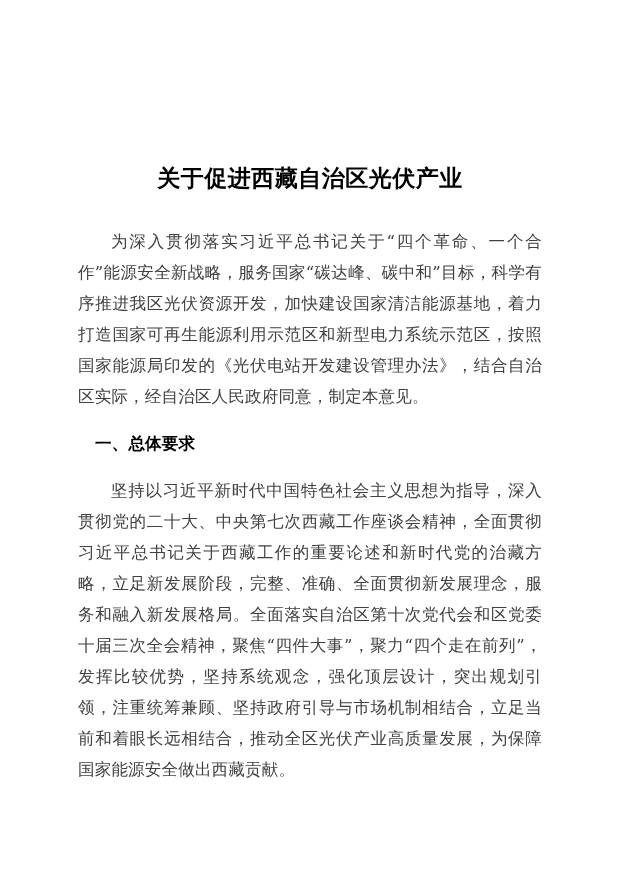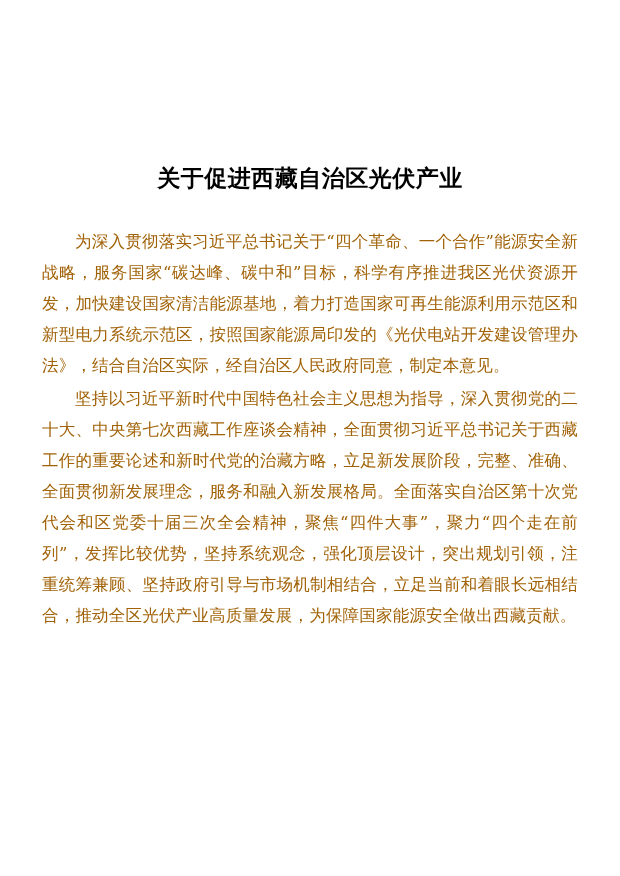--- a/index.html
+++ b/index.html
@@ -12,49 +12,49 @@
     background: #ffffff;
     font-family: "DejaVu Sans", "Liberation Sans", sans-serif;
     color: #000000;
     overflow: hidden;
   }
   .page {
     position: relative;
     width: 620px;
     height: 876px;
     box-sizing: border-box;
-    padding: 0 40px;
+    padding: 0 62px;
   }
   .doc-title {
     margin: 0;
     padding-top: 160px;
     text-align: center;
     font-family: "DejaVu Serif", "Liberation Serif", serif;
     font-weight: bold;
     font-size: 23px;
     line-height: 36px;
     letter-spacing: 0.5px;
     color: #000;
   }
   .title-line {
     display: block;
     white-space: nowrap;
   }
   .body-block {
     margin-top: 30px;
   }
   p.para {
-    margin: 2px;
+    margin: 16px;
     font-family: "DejaVu Serif", "Liberation Serif", serif;
     font-size: 16.5px;
     line-height: 31px;
     text-align: justify;
     text-justify: inter-ideograph;
     text-indent: 2em;
-    color: #a16207;
+    color: #404040;
     letter-spacing: 0.2px;
   }
   p.heading {
     margin: 0;
     font-family: "DejaVu Serif", "Liberation Serif", serif;
     font-size: 16.5px;
     line-height: 31px;
     text-indent: 2em;
     font-weight: bold;
     color: #000;
@@ -65,16 +65,17 @@
 <body>
 
 <div class="page">
 
   <h1 class="doc-title">
     <span class="title-line">关于促进西藏自治区光伏产业</span>
   </h1>
 
   <div class="body-block">
     <p class="para">为深入贯彻落实习近平总书记关于“四个革命、一个合作”能源安全新战略，服务国家“碳达峰、碳中和”目标，科学有序推进我区光伏资源开发，加快建设国家清洁能源基地，着力打造国家可再生能源利用示范区和新型电力系统示范区，按照国家能源局印发的《光伏电站开发建设管理办法》，结合自治区实际，经自治区人民政府同意，制定本意见。</p>
+    <p class="heading">一、总体要求</p>
     <p class="para">坚持以习近平新时代中国特色社会主义思想为指导，深入贯彻党的二十大、中央第七次西藏工作座谈会精神，全面贯彻习近平总书记关于西藏工作的重要论述和新时代党的治藏方略，立足新发展阶段，完整、准确、全面贯彻新发展理念，服务和融入新发展格局。全面落实自治区第十次党代会和区党委十届三次全会精神，聚焦“四件大事”，聚力“四个走在前列”，发挥比较优势，坚持系统观念，强化顶层设计，突出规划引领，注重统筹兼顾、坚持政府引导与市场机制相结合，立足当前和着眼长远相结合，推动全区光伏产业高质量发展，为保障国家能源安全做出西藏贡献。</p>
   </div>
 
 </div>
 
 </body></html>

